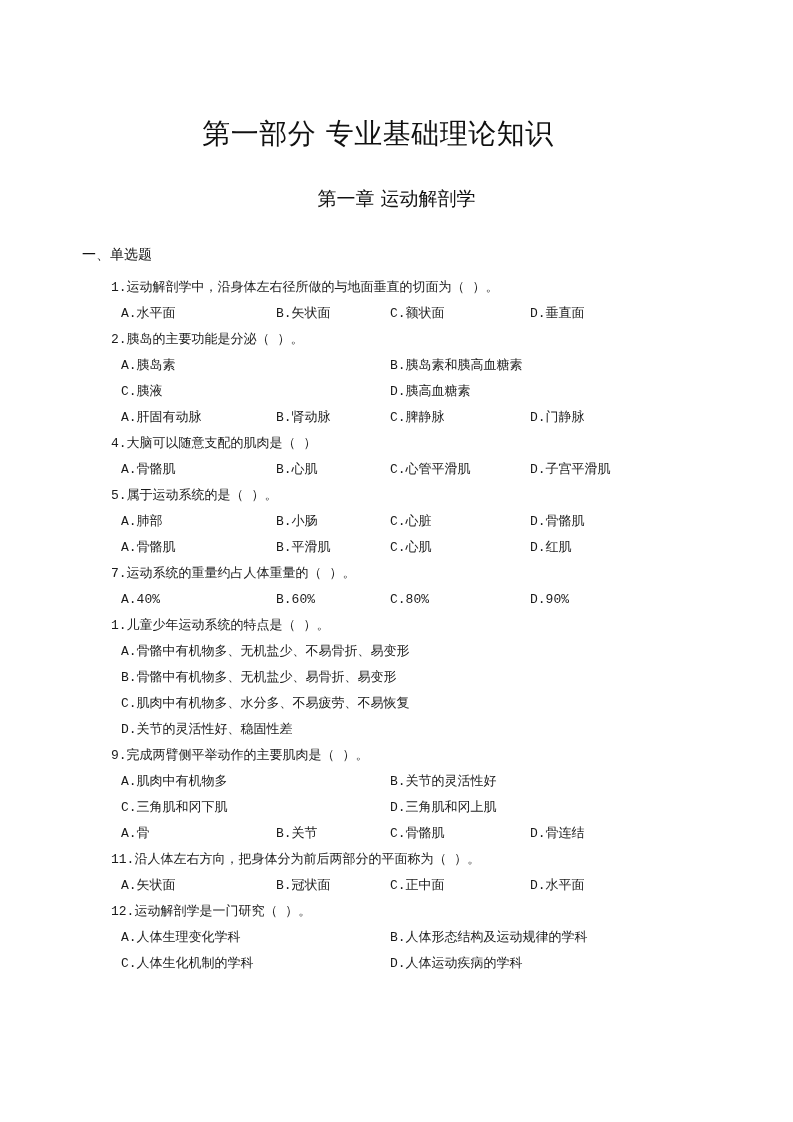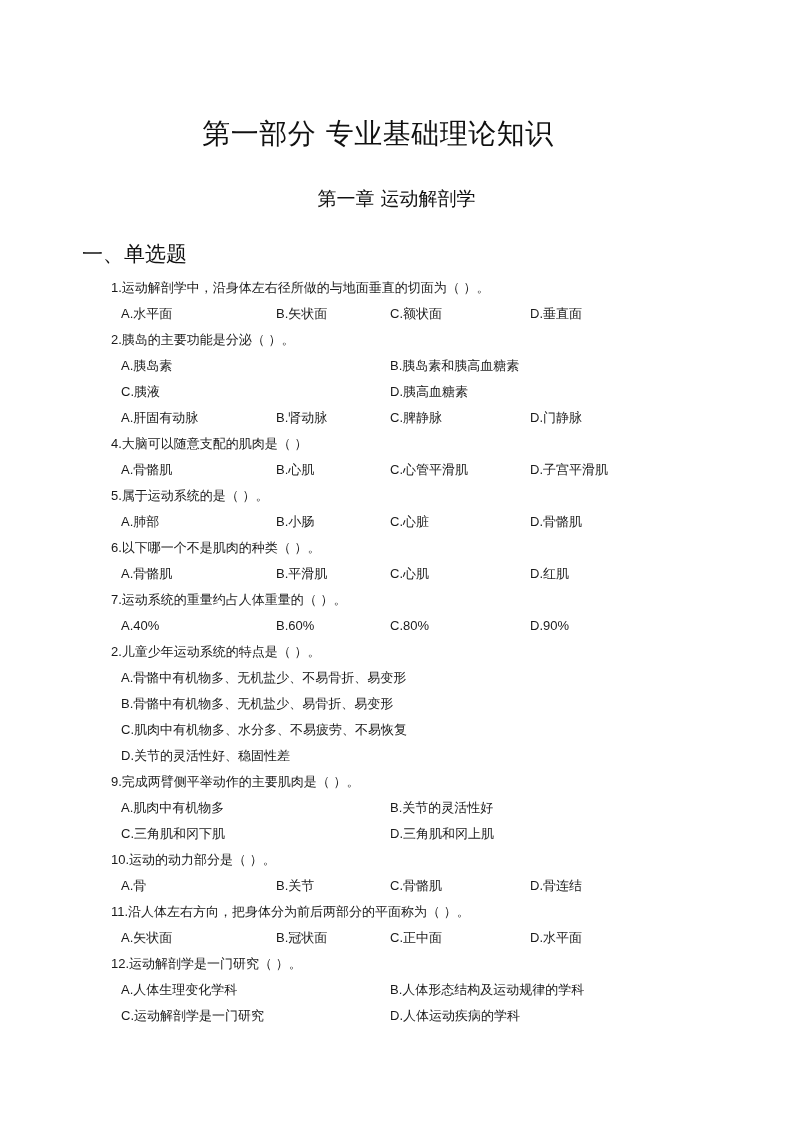--- a/index.html
+++ b/index.html
@@ -9,25 +9,25 @@
     text-align: center; font-family: "DejaVu Sans", sans-serif;
     font-size: 28px; line-height: 40px; letter-spacing: 0.5px; color: #111;
   }
   .chapter-title {
     position: absolute; left: 0; width: 793px; top: 184px;
     text-align: center; font-family: "DejaVu Sans", sans-serif;
     font-size: 19px; line-height: 28px; color: #111;
   }
   .section-title {
     position: absolute; left: 82px; top: 241px;
-    font-family: "DejaVu Sans", sans-serif; font-size: 21px; line-height: 26px; color: #111;
+    font-family: "DejaVu Sans", sans-serif; font-size: 14px; line-height: 26px; color: #111;
   }
   .questions { position: absolute; left: 111px; top: 278px; width: 600px; }
   .line {
-    height: 26px; line-height: 20px; font-family: Liberation Sans, sans-serif;
+    height: 26px; line-height: 20px; font-family: Liberation Mono, monospace;
     font-size: 13px; color: #1a1a1a; white-space: nowrap; position: relative;
   }
   .opt { position: absolute; top: 0; }
   .c0 { left: 10px; }
   .c1 { left: 139px; margin-left: 26px; }
   .c2 { left: 279px; }
   .c3 { left: 419px; }
 </style>
 </head>
 <body>
@@ -66,35 +66,34 @@
       <span class="opt c2">C.心管平滑肌</span>
       <span class="opt c3">D.子宫平滑肌</span>
     </div>
     <div class="line">5.属于运动系统的是（      ）。</div>
     <div class="line">
       <span class="opt c0">A.肺部</span>
       <span class="opt c1">B.小肠</span>
       <span class="opt c2">C.心脏</span>
       <span class="opt c3">D.骨骼肌</span>
     </div>
-    <div class="line">6.以下哪一个不是肌肉的种类（      ）。</div>
     <div class="line">
       <span class="opt c0">A.骨骼肌</span>
       <span class="opt c1">B.平滑肌</span>
       <span class="opt c2">C.心肌</span>
       <span class="opt c3">D.红肌</span>
     </div>
     <div class="line">7.运动系统的重量约占人体重量的（      ）。</div>
     <div class="line">
       <span class="opt c0">A.40%</span>
       <span class="opt c1">B.60%</span>
       <span class="opt c2">C.80%</span>
       <span class="opt c3">D.90%</span>
     </div>
-    <div class="line">2.儿童少年运动系统的特点是（      ）。</div>
+    <div class="line">1.儿童少年运动系统的特点是（      ）。</div>
     <div class="line">
       <span class="opt c0">A.骨骼中有机物多、无机盐少、不易骨折、易变形</span>
     </div>
     <div class="line">
       <span class="opt c0">B.骨骼中有机物多、无机盐少、易骨折、易变形</span>
     </div>
     <div class="line">
       <span class="opt c0">C.肌肉中有机物多、水分多、不易疲劳、不易恢复</span>
     </div>
     <div class="line">
@@ -102,36 +101,35 @@
     </div>
     <div class="line">9.完成两臂侧平举动作的主要肌肉是（      ）。</div>
     <div class="line">
       <span class="opt c0">A.肌肉中有机物多</span>
       <span class="opt c2">B.关节的灵活性好</span>
     </div>
     <div class="line">
       <span class="opt c0">C.三角肌和冈下肌</span>
       <span class="opt c2">D.三角肌和冈上肌</span>
     </div>
-    <div class="line">10.运动的动力部分是（      ）。</div>
     <div class="line">
       <span class="opt c0">A.骨</span>
       <span class="opt c1">B.关节</span>
       <span class="opt c2">C.骨骼肌</span>
       <span class="opt c3">D.骨连结</span>
     </div>
     <div class="line">11.沿人体左右方向，把身体分为前后两部分的平面称为（      ）。</div>
     <div class="line">
       <span class="opt c0">A.矢状面</span>
       <span class="opt c1">B.冠状面</span>
       <span class="opt c2">C.正中面</span>
       <span class="opt c3">D.水平面</span>
     </div>
     <div class="line">12.运动解剖学是一门研究（      ）。</div>
     <div class="line">
       <span class="opt c0">A.人体生理变化学科</span>
       <span class="opt c2">B.人体形态结构及运动规律的学科</span>
     </div>
     <div class="line">
-      <span class="opt c0">C.运动解剖学是一门研究</span>
+      <span class="opt c0">C.人体生化机制的学科</span>
       <span class="opt c2">D.人体运动疾病的学科</span>
     </div>
   </div>
 
 </body></html>

